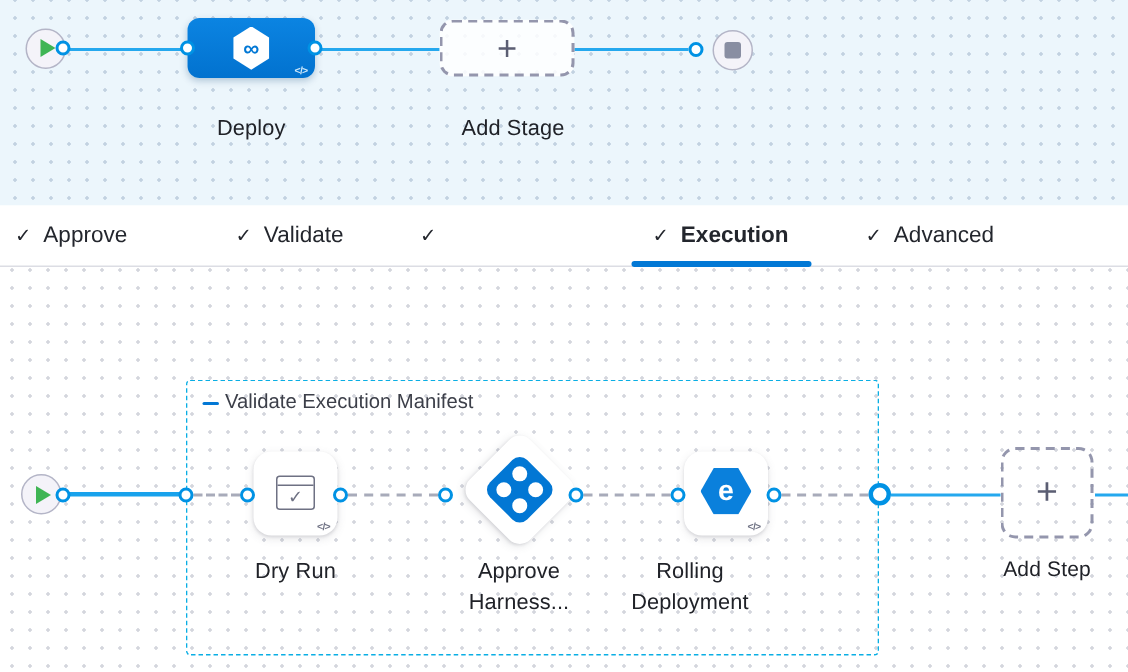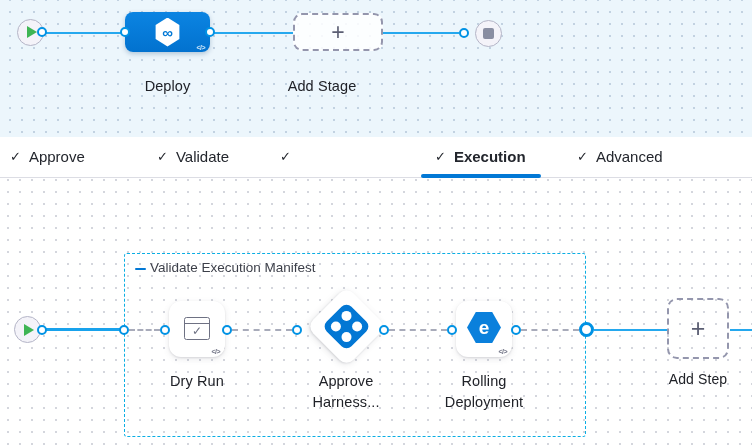--- a/index.html
+++ b/index.html
@@ -167,21 +167,21 @@
   <div class="dashed-box" style="left:293px; top:13px; width:90px; height:38px;">
     <span class="plus-glyph">+</span>
   </div>
 
   <div class="port" style="left:37px; top:27px;"></div>
   <div class="port" style="left:120px; top:27px;"></div>
   <div class="port" style="left:205px; top:27px;"></div>
   <div class="port" style="left:459px; top:28px;"></div>
 
   <div class="node-label" style="left:125px; top:76px; width:85px;">Deploy</div>
-  <div class="node-label" style="left:272px; top:76px; width:100px;">Add Stage</div>
+  <div class="node-label" style="left:292px; top:76px; width:100px;">Add Stage</div>
 
   <div class="tabbar"></div>
 
   <div class="tab" style="left:10px;">
     <span class="tick">✓</span>
     <span class="tlabel">Approve</span>
   </div>
   <div class="tab" style="left:157px;">
     <span class="tick">✓</span>
     <span class="tlabel">Validate</span>
@@ -249,16 +249,16 @@
   <div class="port" style="left:160px; top:324.5px;"></div>
   <div class="port" style="left:222px; top:324.5px;"></div>
   <div class="port" style="left:292px; top:324.5px;"></div>
   <div class="port" style="left:379px; top:324.5px;"></div>
   <div class="port" style="left:447px; top:324.5px;"></div>
   <div class="port" style="left:511px; top:324.5px;"></div>
   <div class="port big" style="left:579px; top:322px;"></div>
 
   <div class="node-label" style="left:157px; top:371px; width:80px;">Dry Run</div>
   <div class="node-label" style="left:306px; top:371px; width:80px;">Approve Harness...</div>
-  <div class="node-label" style="left:444px; top:371px; width:80px;">Rolling Deployment</div>
+  <div class="node-label" style="left:420px; top:371px; width:80px;">Rolling Deployment</div>
   <div class="node-label" style="left:662px; top:369px; width:72px; font-size:14px;">Add Step</div>
 
 </div>
 
 </body></html>

